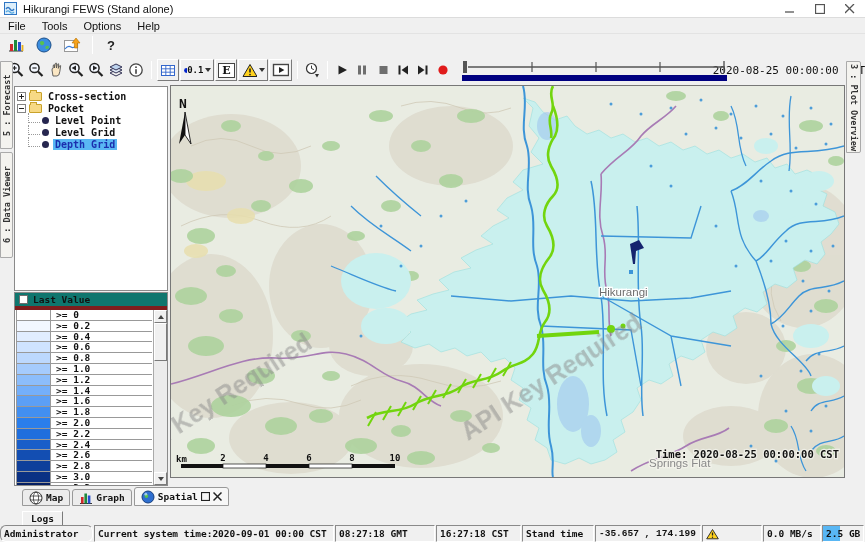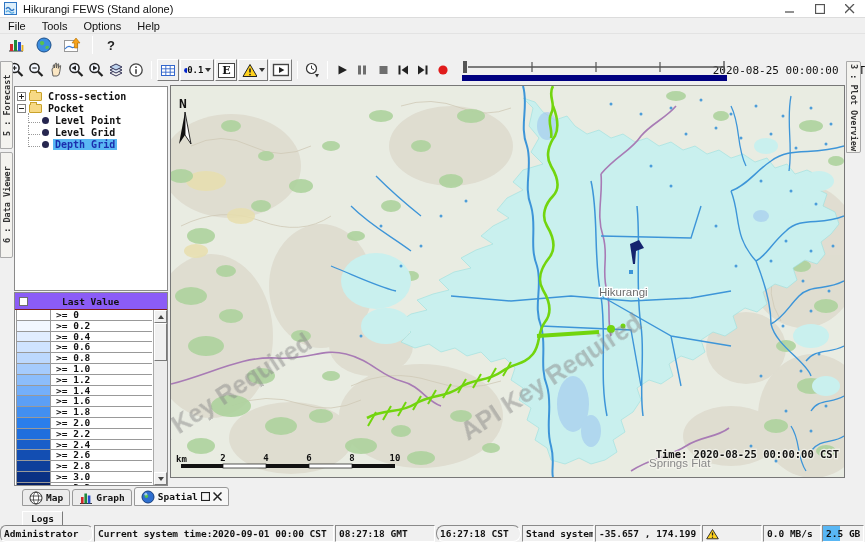--- a/index.html
+++ b/index.html
@@ -57,21 +57,21 @@
   .folder { width:13px; height:9px; background:#f7d984; border:1px solid #c9a22a; border-radius:1px; position:relative; margin-right:4px; flex:none; }
   .folder::before { content:""; position:absolute; left:0; top:-3px; width:5px; height:2px; background:#f7d984; border:1px solid #c9a22a; border-bottom:none; }
   .leaf-indent { width:11px; flex:none; }
   .tree-conn { width:12px; height:10px; border-left:1px dotted #9a9a9a; border-bottom:1px dotted #9a9a9a; margin-bottom:5px; flex:none; }
   .bullet { width:7px; height:7px; border-radius:50%; background:#26264f; margin:0 4px 0 2px; flex:none; }
   .tree-label { padding:0 2px; }
   .tree-label.selected { background:#59b7f4; color:#1b2fae; }
 
   
   .legend-panel { position:absolute; left:14px; top:292px; width:154px; height:194px; background:#ffffff; border:1px solid #8a8a8a; font-family:"DejaVu Sans Mono",monospace; }
-  .legend-head { height:17px; display:flex; align-items:center; padding-left:4px; border-bottom:1px solid #7f1d1d; background:#8b5cf6;gap:29px; }
+  .legend-head { height:17px; display:flex; align-items:center; padding-left:4px; border-bottom:4px solid #7f1d1d; background:#0f766e; }
   .checkbox { width:9px; height:9px; background:#fff; border:1px solid #6e6e6e; margin-right:5px; flex:none; }
   .legend-head .lbl { font-size:9.5px; font-weight:bold; color:#111; }
   .legend-body { position:relative; height:175px; overflow:hidden; }
   .legend-rows { position:absolute; left:1px; top:0; right:15px; border-left:1px solid #999; }
   .lg-row { display:flex; height:10.8px; border-bottom:1px solid #999; }
   .lg-swatch { width:34px; border-right:1px solid #999; flex:none; }
   .lg-label { font-size:9.5px; font-weight:bold; color:#111; padding-left:5px; line-height:10px; }
   .legend-scroll { position:absolute; right:0; top:0; width:14px; height:175px; background:#ececec; border-left:1px solid #aaa; }
   .scr-btn { width:13px; height:13px; display:flex; align-items:center; justify-content:center; }
   .scr-btn.down { position:absolute; bottom:0; }
@@ -88,23 +88,23 @@
   .btab.active { height:19px; background:#f7f7f7; }
   .logs-row { position:absolute; left:22px; top:508px; }
   .logs-btn { font-family:"DejaVu Sans Mono",monospace; font-size:9.5px; font-weight:bold; color:#111; padding:1px 8px; }
 
   
   .statusbar { position:absolute; left:0; top:525px; width:865px; height:17px; display:flex; }
   .sb-cell { border:1px solid; border-color:#8a8a8a #ffffff #ffffff #8a8a8a; margin-right:1px; font-family:"DejaVu Sans Mono",monospace; font-size:9.5px; font-weight:bold; color:#111; padding:1px 3px; line-height:12px; white-space:nowrap; overflow:hidden; display:flex; align-items:center; }
   .sb-user { width:93px;border-radius:6px; }
   .sb-sys  { width:240px; }
   .sb-gmt  { width:100px; }
-  .sb-loc  { width:85px;border-radius:8px; }
+  .sb-loc  { width:85px; }
   .sb-mode { width:72px; }
-  .sb-coord{ width:106px; }
+  .sb-coord{ width:106px;font-family:Liberation Mono, monospace; }
   .sb-warn { width:60px; justify-content:flex-start; }
   .sb-rate { width:58px; }
   .sb-mem  { flex:1; background:linear-gradient(to right,#59b7f4 0,#59b7f4 42%,#f0f0f0 42%); }
 </style>
 </head>
 <body>
 
 <div id="app">
 
   <div class="titlebar">
@@ -708,21 +708,21 @@
   </div>
   <div class="logs-row">
     <button class="logs-btn raised">Logs</button>
   </div>
 
   <div class="statusbar">
     <div class="sb-cell sb-user">Administrator</div>
     <div class="sb-cell sb-sys">Current system time:2020-09-01 00:00 CST</div>
     <div class="sb-cell sb-gmt">08:27:18 GMT</div>
     <div class="sb-cell sb-loc">16:27:18 CST</div>
-    <div class="sb-cell sb-mode">Stand system</div>
+    <div class="sb-cell sb-mode">Stand time</div>
     <div class="sb-cell sb-coord">-35.657 , 174.199</div>
     <div class="sb-cell sb-warn">
       <svg width="13" height="12">
           <polygon points="6.5,1.5 12.3,10.8 0.7,10.8" fill="#ffd21e" stroke="#222" stroke-width="0.9"></polygon>
           <line x1="6.5" y1="4.5" x2="6.5" y2="7.5" stroke="#222" stroke-width="1.3"></line>
           <circle cx="6.5" cy="9.2" r="0.7" fill="#222"></circle>
         </svg>
     </div>
     <div class="sb-cell sb-rate">0.0 MB/s</div>
     <div class="sb-cell sb-mem">2.5 GB</div>

